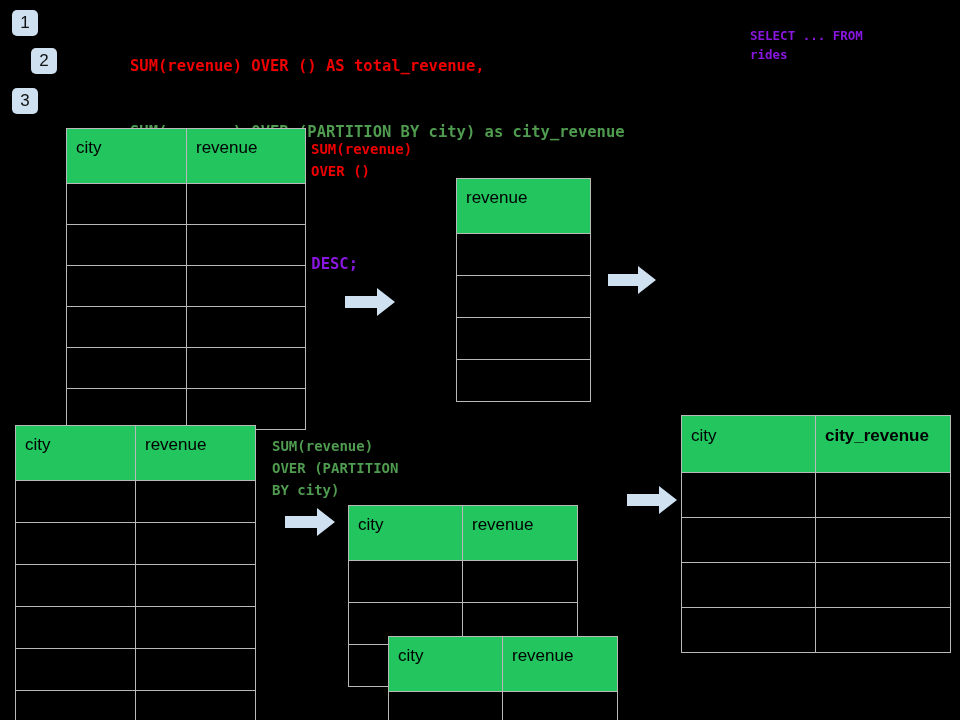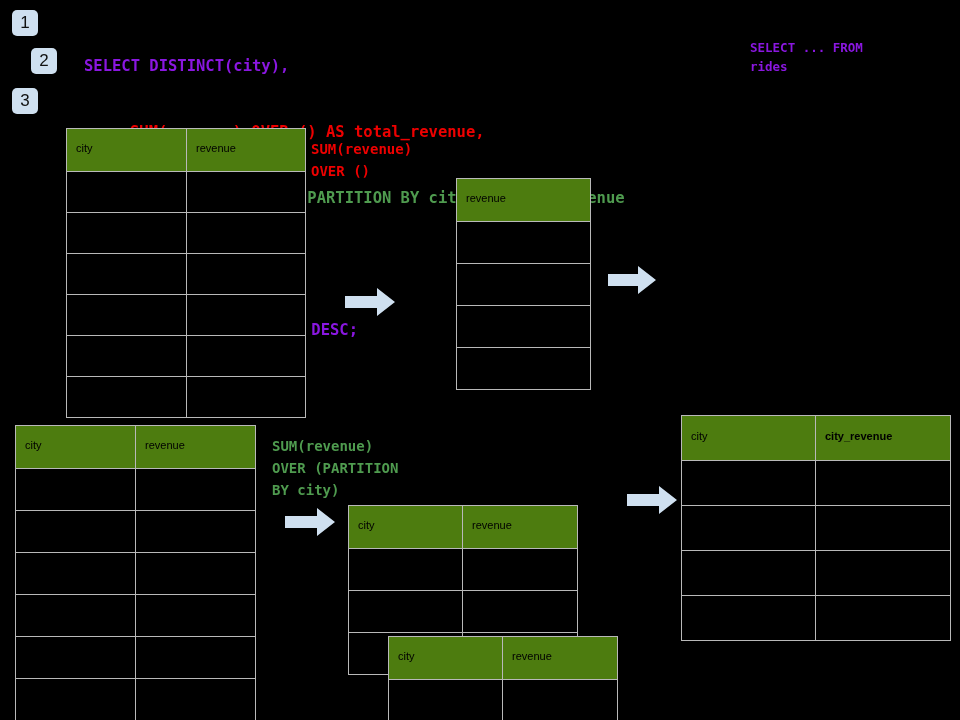--- a/index.html
+++ b/index.html
@@ -69,53 +69,52 @@
     border-collapse: collapse;
     table-layout: fixed;
     background: #000000;
   }
   .tbl td {
     border: 1px solid #b9b9b9;
     background: #000000;
     padding: 0;
   }
   .tbl td.hdr {
-    background: #4d7c0f;
+    background: #22c55e;
     color: #000000;
     font-family: "Liberation Sans", sans-serif;
-    font-size: 11px;
-    padding: 0 0 4px 9px;
+    font-size: 17px;
+    padding: 0 0 16px 9px;
     vertical-align: middle;
     white-space: nowrap;
   }
 
   
   .arrow {
     position: absolute;
   }
   .arrow svg { display: block; }
 </style>
 </head>
 <body>
 
 <div id="canvas">
 
   <div class="step-badge" style="left:12px; top:10px;">1</div>
   <div class="step-badge" style="left:31px; top:48px;">2</div>
   <div class="step-badge" style="left:12px; top:88px;">3</div>
 
   <div class="sql-block" style="left:84px; top:11px;">
-    <div class="sql-line" style="color:#8a17e0; margin-left:0px;">SELECT DISTINCT(city),</div>
     <div class="sql-line" style="color:#ee0000; margin-left:46px;">SUM(revenue) OVER () AS total_revenue,</div>
     <div class="sql-line" style="color:#4f9b4f; margin-left:46px;">SUM(revenue) OVER (PARTITION BY city) as city_revenue</div>
     <div class="sql-line" style="color:#8a17e0; margin-left:22px;">FROM rides</div>
     <div class="sql-line" style="color:#8a17e0; margin-left:22px;">ORDER by city_revenue DESC;</div>
   </div>
 
-  <div class="side-note" style="left:750px; top:38px; color:#8a17e0;">SELECT ... FROM
+  <div class="side-note" style="left:750px; top:26px; color:#8a17e0;">SELECT ... FROM
 rides</div>
 
   <div class="annot" style="left:311px; top:138px; color:#ee0000;">SUM(revenue)
 OVER ()</div>
 
   <div class="annot" style="left:272px; top:435px; color:#4f9b4f;">SUM(revenue)
 OVER (PARTITION
 BY city)</div>
 
   <table class="tbl" style="left:66px; top:128px; width:239px;">

